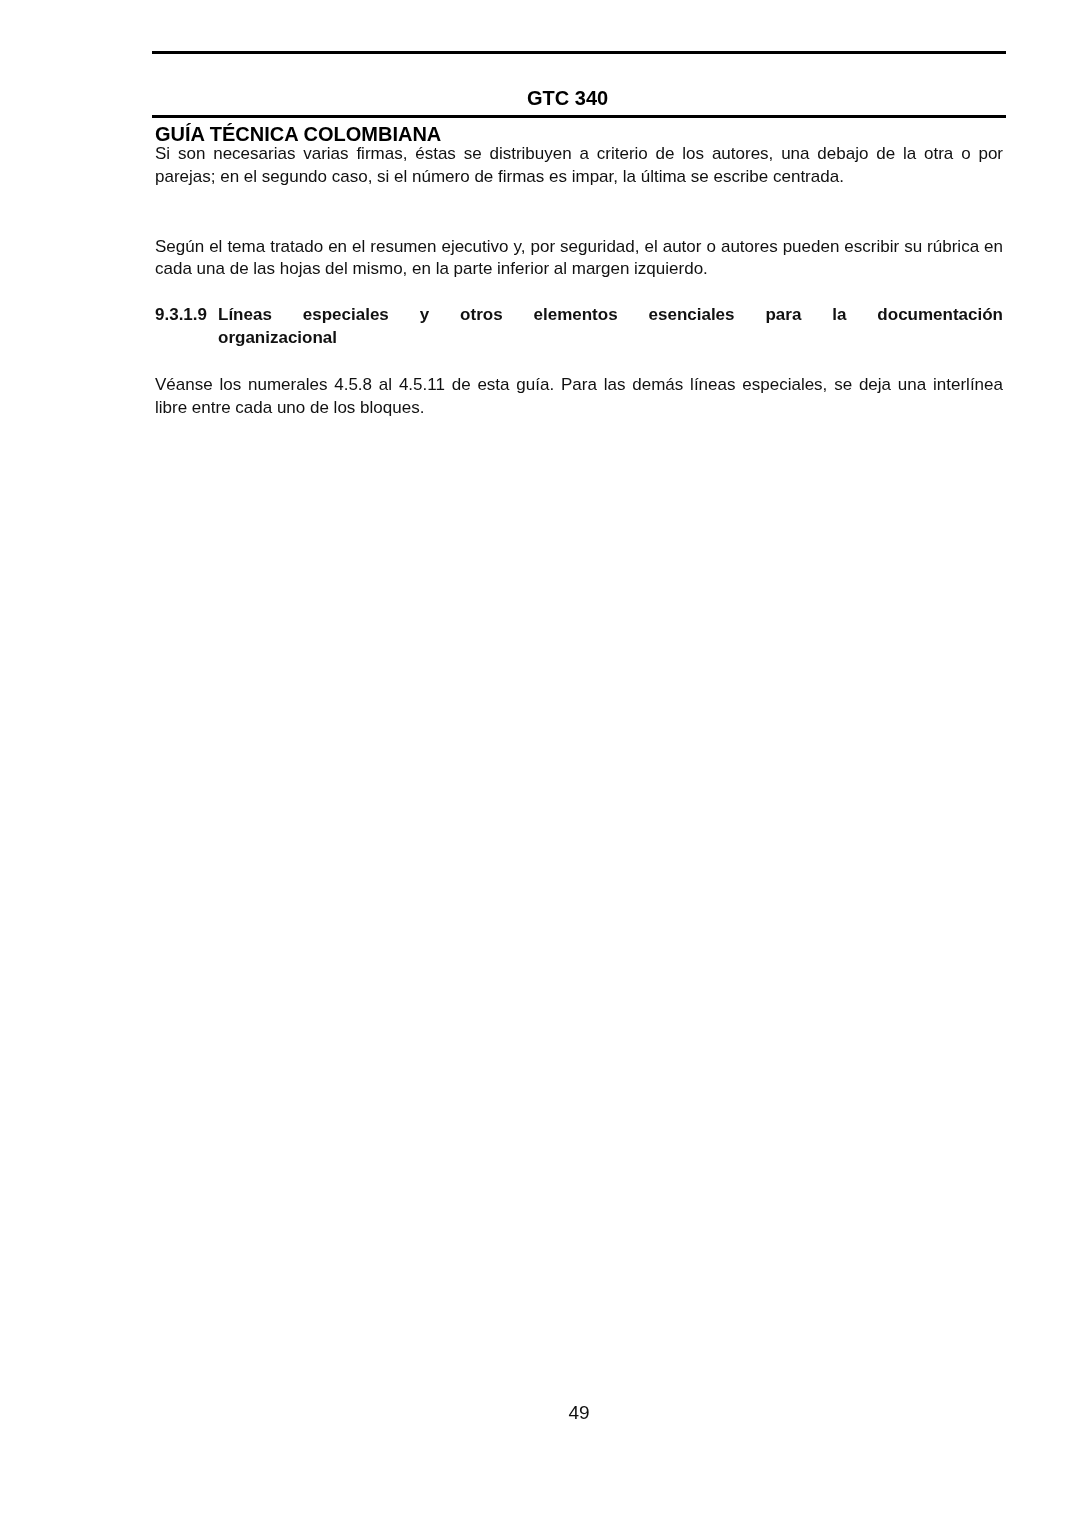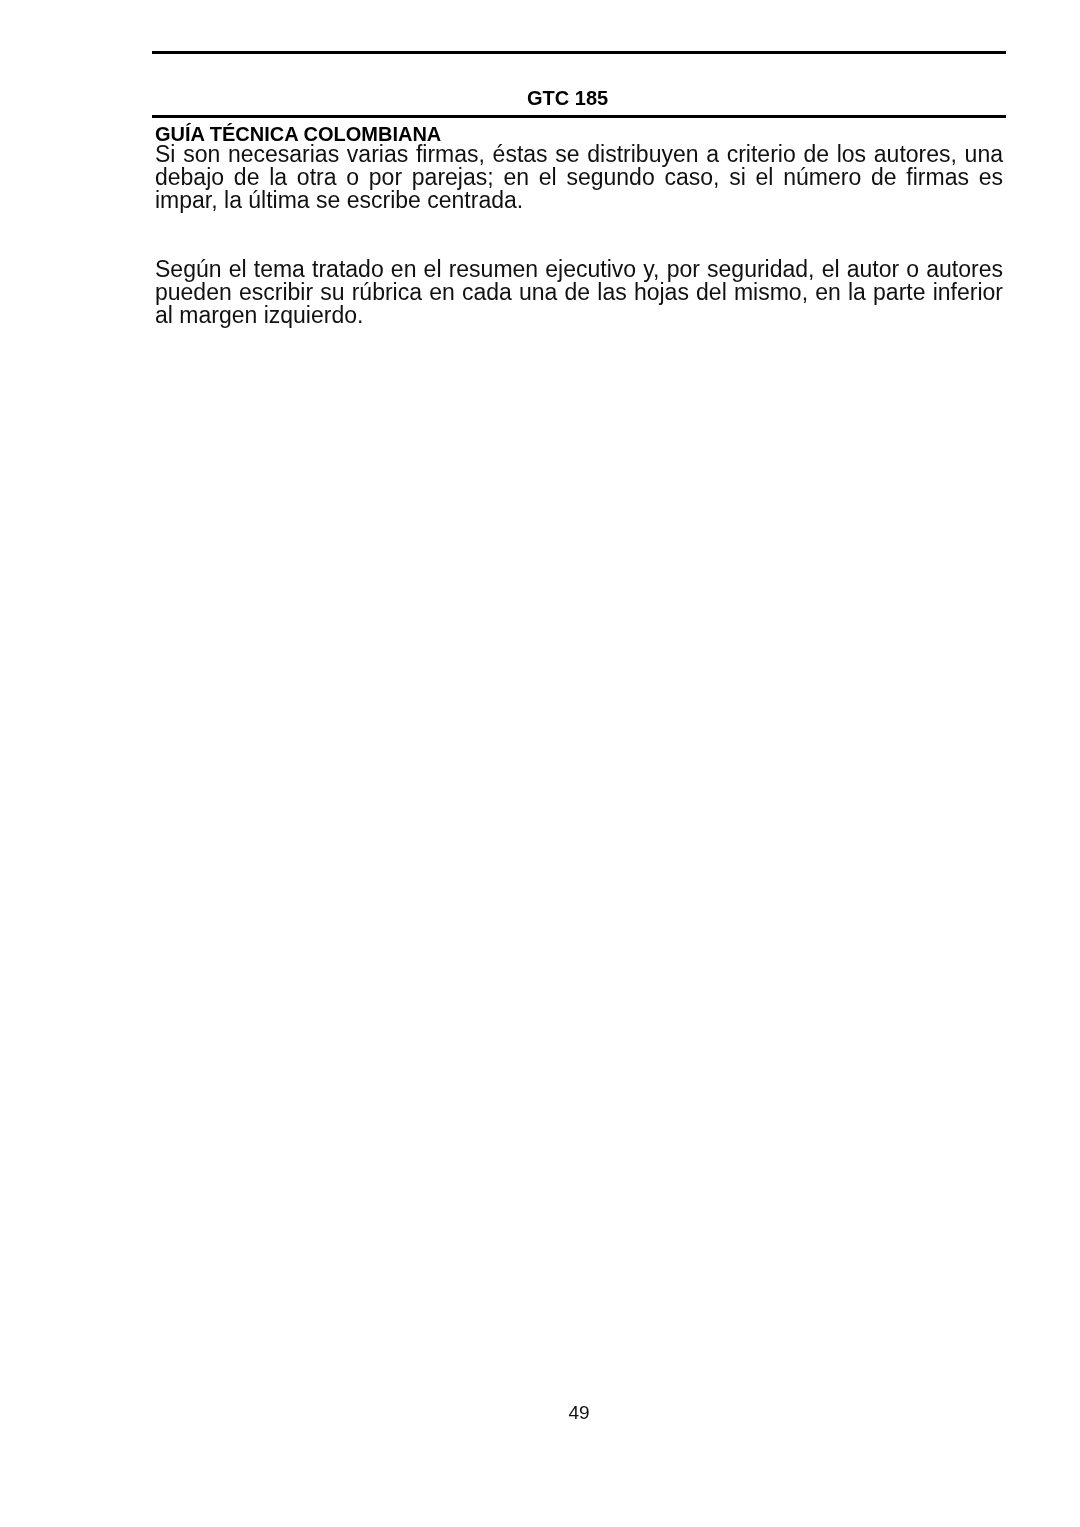--- a/index.html
+++ b/index.html
@@ -35,21 +35,21 @@
       color: #000;
     }
     .header-title { position: absolute; left: 0; white-space: nowrap; margin-top: 36px; }
     .header-code { position: absolute; left: 372px; white-space: nowrap; }
 
     .content {
       position: absolute;
       left: 155px;
       top: 143px;
       width: 848px;
-      font-size: 23px;
+      font-size: 17px;
       line-height: 22.8px;
     }
     .para {
       margin: 0;
       text-align: justify;
     }
     .heading {
       font-weight: bold;
       margin: 0;
     }
@@ -89,35 +89,43 @@
       color: #111;
     }
   </style>
 </head>
 <body>
 
 <div class="rule rule-top"></div>
 
 <div class="header-row">
   <span class="header-title">GUÍA TÉCNICA COLOMBIANA</span>
-  <span class="header-code">GTC 185</span>
+  <span class="header-code">GTC 340</span>
 </div>
 
 <div class="rule rule-bottom"></div>
 
 <div class="content">
   <p class="para">Si son necesarias varias firmas, éstas se distribuyen a criterio de los autores, una debajo de la otra o por parejas; en el segundo caso, si el número de firmas es impar, la última se escribe centrada.</p>
 
   <div class="gap-sm"></div>
 
 
   <div class="gap"></div>
 
   <p class="para">Según el tema tratado en el resumen ejecutivo y, por seguridad, el autor o autores pueden escribir su rúbrica en cada una de las hojas del mismo, en la parte inferior al margen izquierdo.</p>
 
   <div class="gap-sm"></div>
 
+  <div class="heading-hang">
+    <span class="num">9.3.1.9</span>
+    <span class="txt">
+      <span class="line1">Líneas especiales y otros elementos esenciales para la documentación</span>
+      <span class="line2">organizacional</span>
+    </span>
+  </div>
 
   <div class="gap"></div>
 
+  <p class="para">Véanse los numerales 4.5.8 al 4.5.11 de esta guía. Para las demás líneas especiales, se deja una interlínea libre entre cada uno de los bloques.</p>
 </div>
 
 <div class="page-number">49</div>
 
 </body></html>

